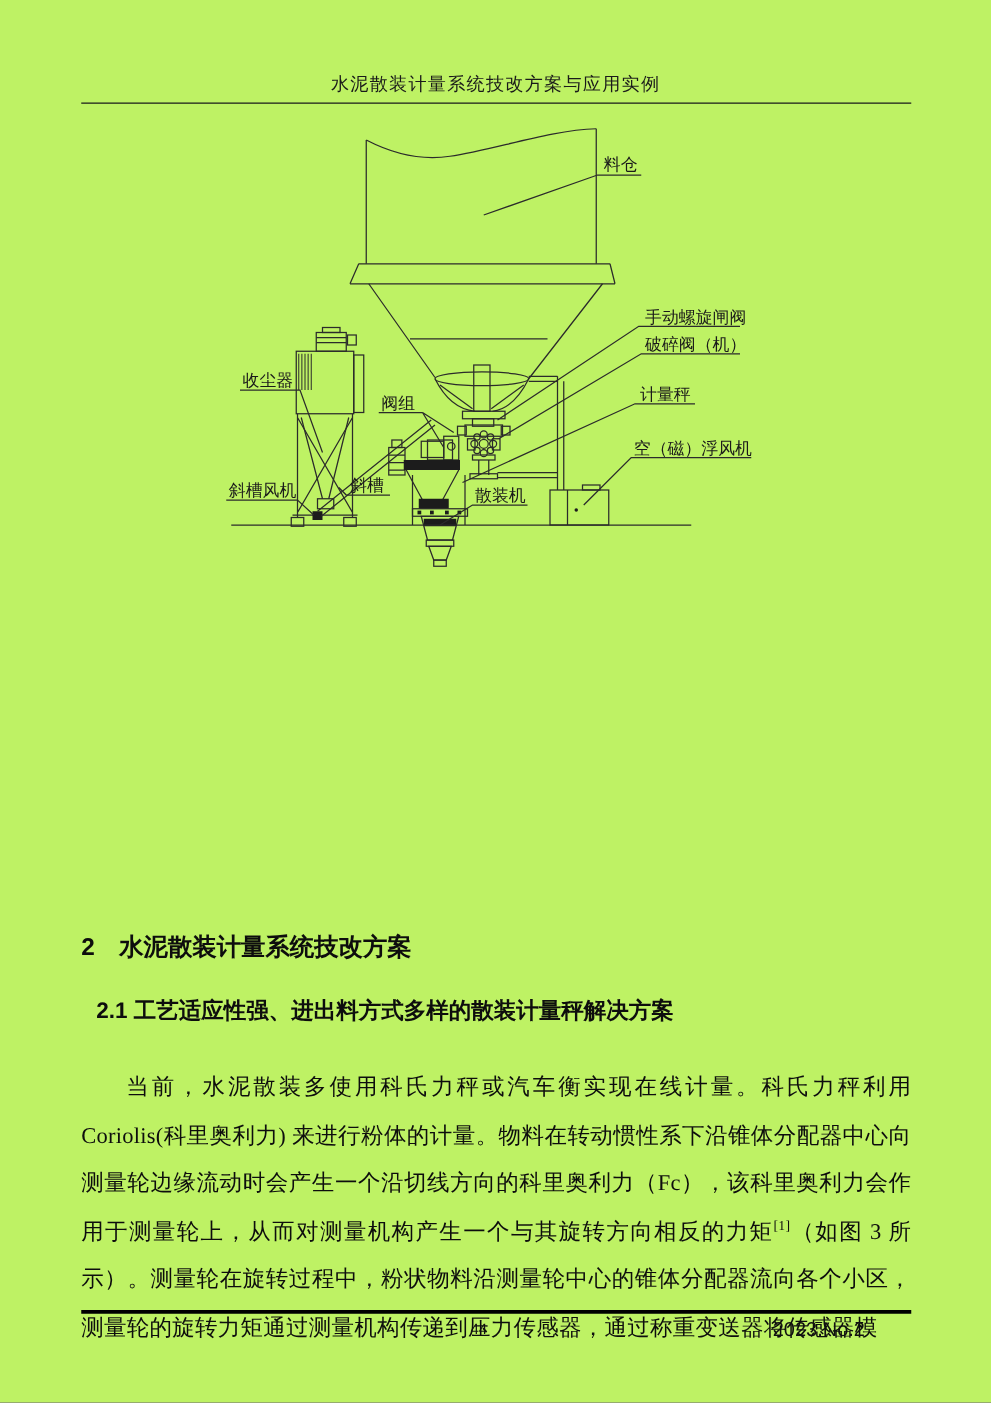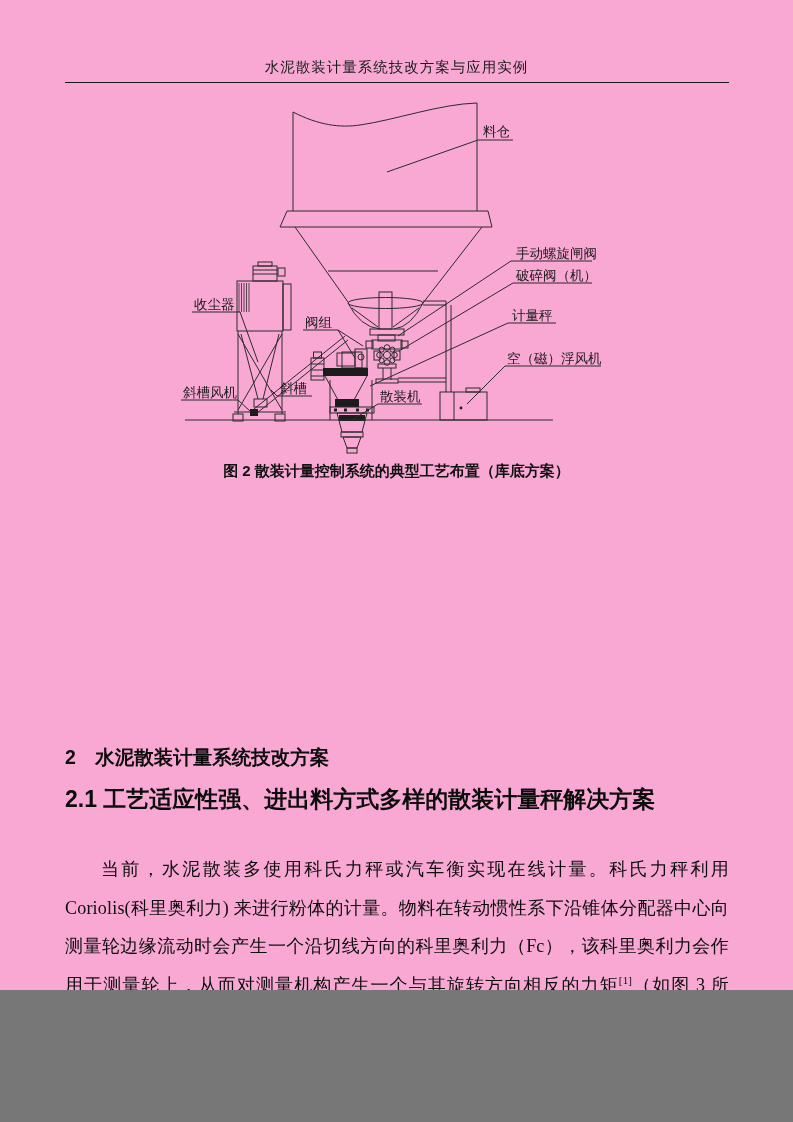--- a/index.html
+++ b/index.html
@@ -1,18 +1,18 @@
 <!DOCTYPE html>
 <html><head>
 <meta charset="utf-8">
 <style>
   html,body { margin:0; padding:0; background:#777; }
   .page {
-    position:relative; width:793px; height:990px; margin:0 auto;
-    background:#f9a8d4; overflow:hidden;
+    position:relative; width:793px; height:1122px; margin:0 auto;
+    background:#bef264; overflow:hidden;
     font-family:"Liberation Serif","DejaVu Serif",serif; color:#111;
   }
   .header-title {
     position:absolute; top:58px; left:0; width:793px;
     text-align:center; font-size:14.5px; letter-spacing:1px; color:#1a1a1a;
   }
   .header-rule {
     position:absolute; top:82px; left:65px; width:664px; height:0;
     border-top:1.6px solid #1a1a1a;
   }
@@ -38,23 +38,23 @@
   }
   .para-1 { top:484px; }
   .para-2 { top:850px; }
   .cite-sup { font-size:11px; vertical-align:super; line-height:0; }
   .sec-h2 {
     position:absolute; top:744px; left:65px; margin:0;
     font-family:"Liberation Sans","DejaVu Sans",sans-serif;
     font-size:19.5px; font-weight:bold; color:#0d0d0d;
   }
   .sec-h3 {
-    position:absolute; top:784px; left:65px; margin:0;
+    position:absolute; top:784px; left:65px; margin:12px;
     font-family:"Liberation Sans","DejaVu Sans",sans-serif;
-    font-size:23px; font-weight:bold; color:#0d0d0d;
+    font-size:18px; font-weight:bold; color:#0d0d0d;
   }
   .footer-rule {
     position:absolute; top:1048px; left:65px; width:664px; height:3.2px;
     background:#000;
   }
   .footer-pagenum {
     position:absolute; top:1056px; left:370px; width:26px; text-align:center;
     font-family:"Liberation Sans","DejaVu Sans",sans-serif; font-size:12px; color:#111;
   }
   .footer-issue {
@@ -194,21 +194,20 @@
     <text x="516" y="280">破碎阀（机）</text>
     <text x="512" y="320">计量秤</text>
     <text x="507" y="363">空（磁）浮风机</text>
     <text x="194" y="309">收尘器</text>
     <text x="305" y="327">阀组</text>
     <text x="183" y="397">斜槽风机</text>
     <text x="280" y="393">斜槽</text>
     <text x="380" y="401">散装机</text>
   </svg>
 
-  <div class="figure-caption">图 2 散装计量控制系统的典型工艺布置（库底方案）</div>
 
 
   <h2 class="sec-h2">2　水泥散装计量系统技改方案</h2>
   <h3 class="sec-h3">2.1 工艺适应性强、进出料方式多样的散装计量秤解决方案</h3>
 
   <p class="body-para para-2"><span>当前，水泥散装多使用科氏力秤或汽车衡实现在线计量。科氏力秤利用Coriolis(科里奥利力) 来进行粉体的计量。物料在转动惯性系下沿锥体分配器中心向测量轮边缘流动时会产生一个沿切线方向的科里奥利力（Fc），该科里奥利力会作用于测量轮上，从而对测量机构产生一个与其旋转方向相反的力矩</span><sup class="cite-sup">[1]</sup><span>（如图 3 所示）。测量轮在旋转过程中，粉状物料沿测量轮中心的锥体分配器流向各个小区，测量轮的旋转力矩通过测量机构传递到压力传感器，通过称重变送器将传感器模</span></p>
 
   <div class="footer-rule"></div>
   <div class="footer-pagenum">44</div>
   <div class="footer-issue">2023.No.2</div>

